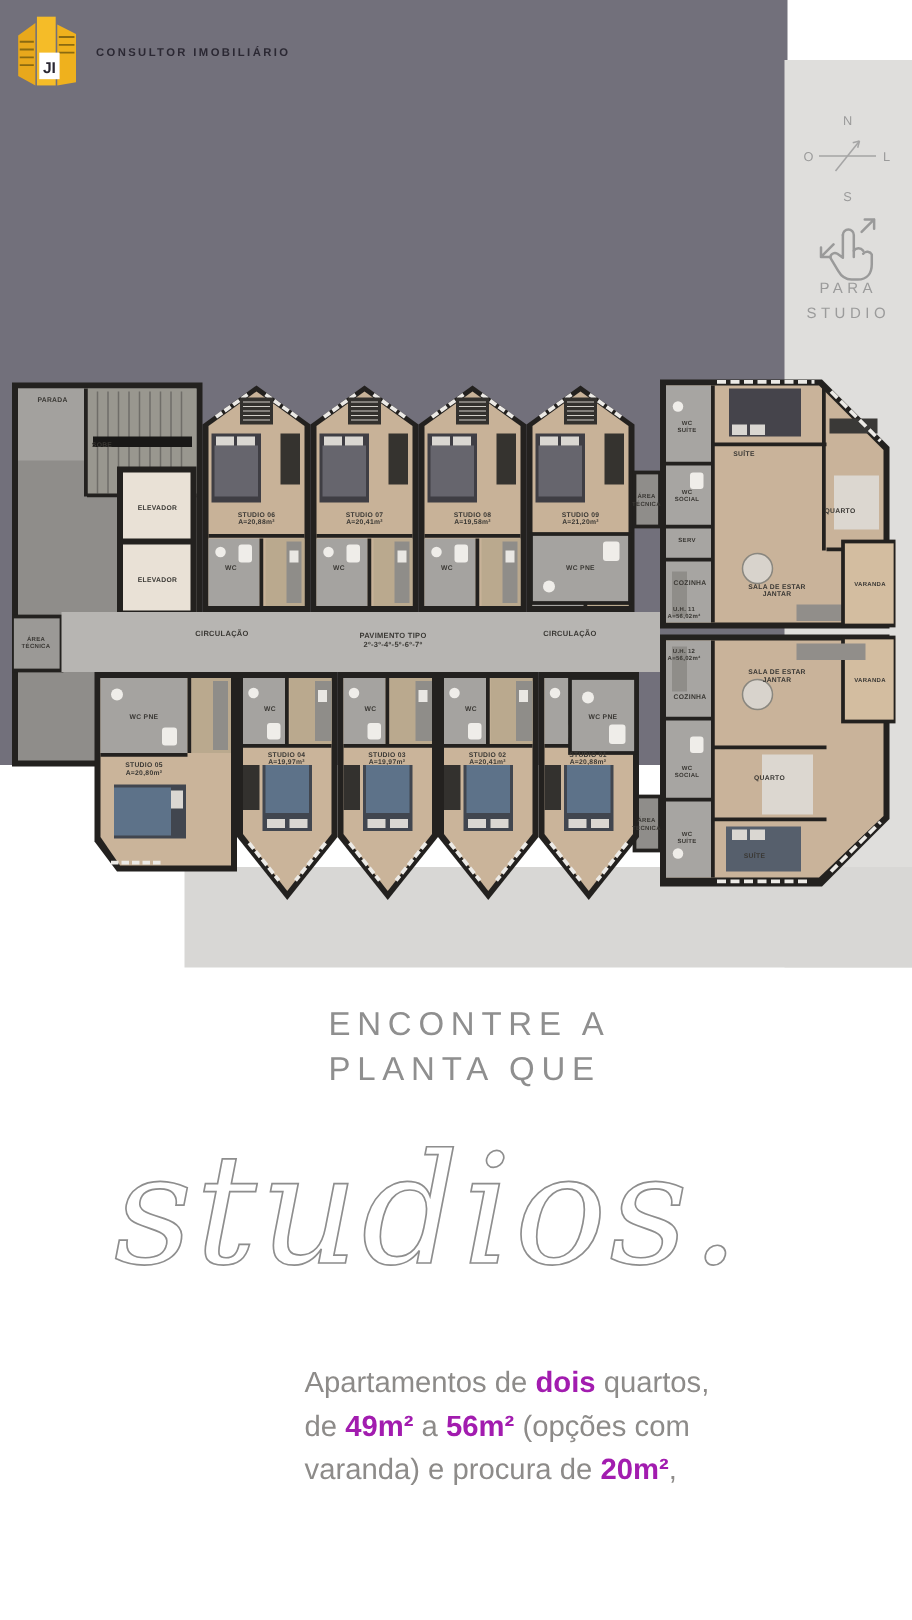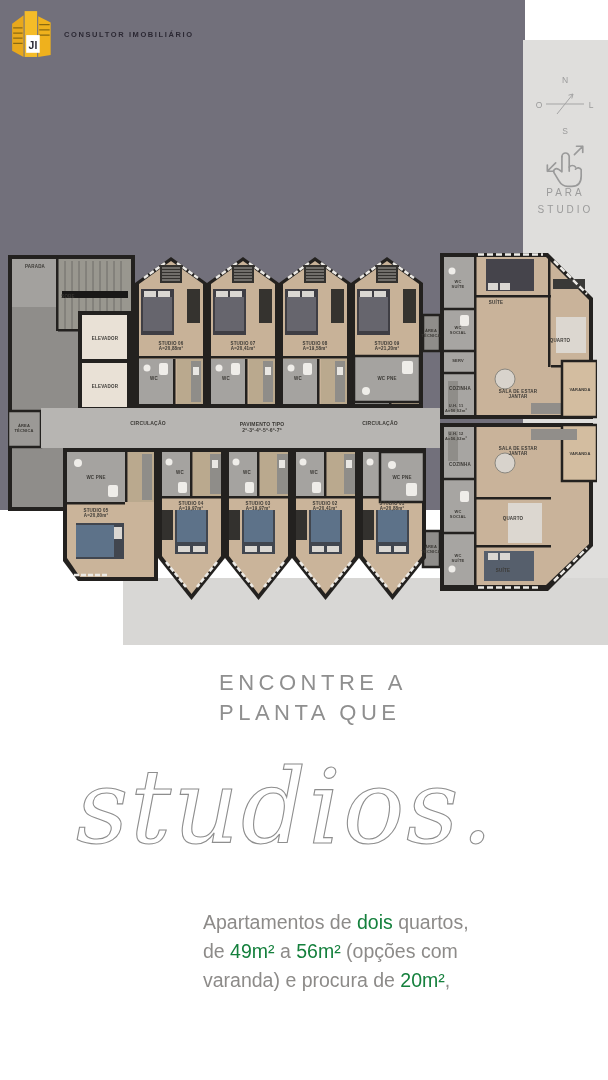--- a/index.html
+++ b/index.html
@@ -24,21 +24,21 @@
   .plan-label{position:absolute;transform:translate(-50%,-50%);white-space:pre-line;
       text-align:center;font-weight:700;color:#3a3834;line-height:1.2;letter-spacing:.2px;}
   
   .headline{left:203px;top:668px;color:#8f8f8f;font-weight:300;font-size:22px;
       letter-spacing:4.5px;line-height:30px;margin-left:16px;}
   .script{left:76px;top:752px;width:500px;font-family:"DejaVu Serif",serif;
       font-style:italic;font-size:102px;line-height:1.1;color:transparent;
       -webkit-text-stroke:1.1px #8e8e8e;letter-spacing:2px;}
   
   .copy{left:203px;top:888px;width:280px;font-size:19.5px;line-height:29px;color:#8d8b89;}
-  .copy b{color:#15803d;font-weight:400;}
+  .copy b{color:#a21caf;font-weight:700;}
 </style>
 </head>
 <body>
 
 <div class="abs bg-dark"></div>
 <div class="abs bg-side"></div>
 <div class="abs bg-strip"></div>
 
 <div class="abs logo">
   <svg width="48" height="50" viewBox="0 0 46 48">

